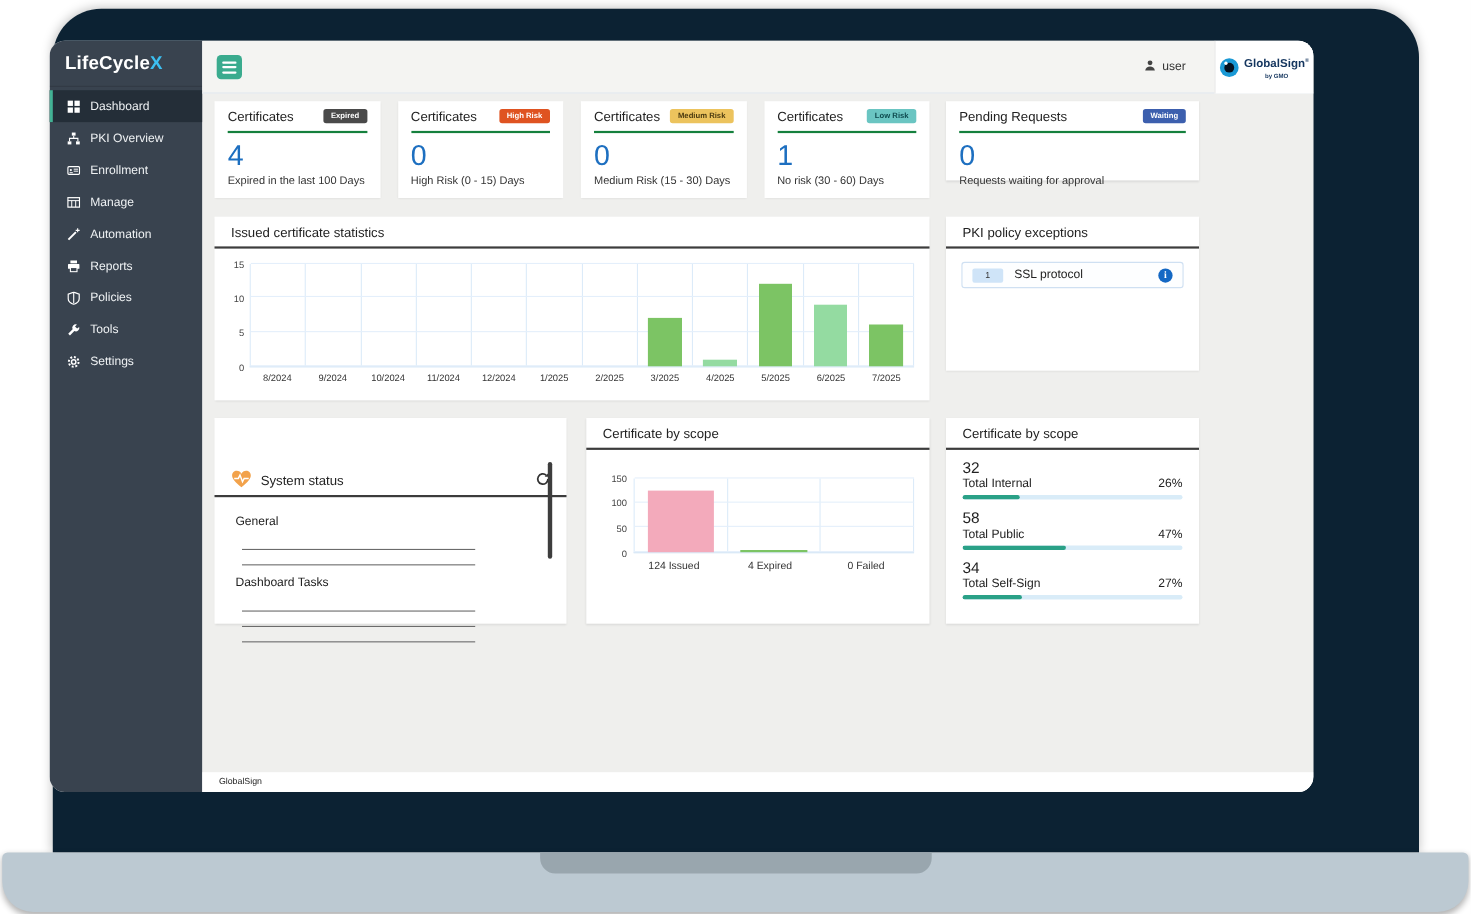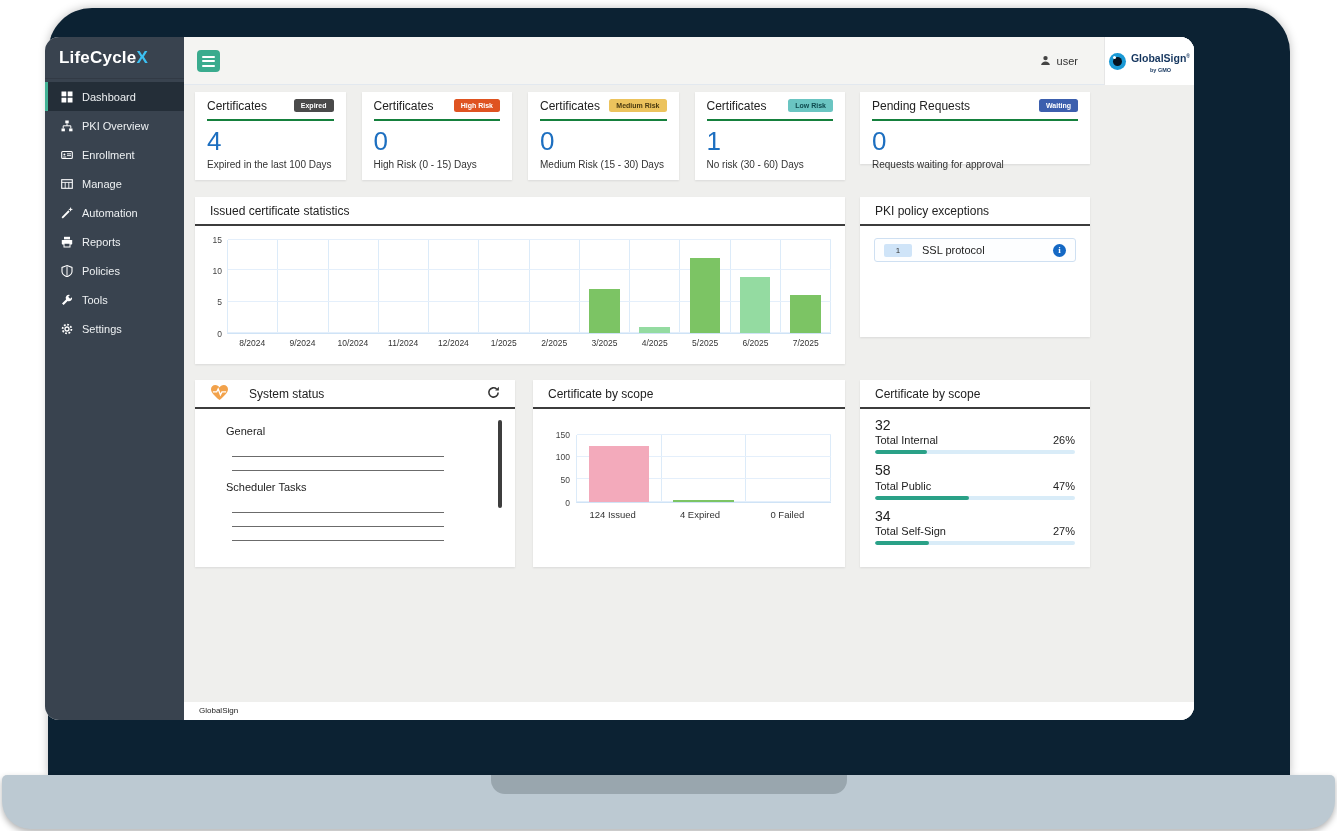--- a/index.html
+++ b/index.html
@@ -66,22 +66,22 @@
 
   
   .policy-panel{left:676px;top:111px;width:230px;height:140px;}
   .policy-row{margin:12px 14px;height:24px;border:1px solid #cfe0f2;border-radius:3px;display:flex;align-items:center;padding:0 9px;gap:10px;background:#fdfeff;cursor:pointer;}
   .policy-count{background:#cfe4f8;color:#333;font-size:8px;width:28px;text-align:center;border-radius:2px;padding:2px 0;}
   .policy-label{font-size:11px;color:#222;flex:1;}
   .info-icon{width:13px;height:13px;border-radius:50%;background:#1468c4;color:#fff;font-size:9px;font-weight:bold;display:flex;align-items:center;justify-content:center;font-family:"Liberation Serif",serif;cursor:pointer;}
 
   
   .status-panel{left:11px;top:294px;width:320px;height:187px;}
-  .status-head{gap:20px;}
-  .status-body{position:relative;padding:12px 0 0 31px;}
+  .status-head{gap:8px;margin-top:43px;}
+  .status-body{position:relative;padding:12px 0 0 19px;}
   .status-section-label{font-size:11px;color:#222;margin:4px 0 6px 0;}
   .ph-line{width:212px;height:14px;border-bottom:1px solid #6b6b6b;margin-left:6px;}
   .scrollbar{position:absolute;right:13px;top:40px;width:4px;height:88px;background:#3d3d3d;border-radius:2px;cursor:pointer;}
 
   
   .scope-panel{left:349px;top:294px;width:312px;height:187px;}
   .scope-panel .chart-wrap{margin:26px 14px 0 16px;}
   .scope-panel .yax{width:24px;}
   .scope-panel .plot{margin-left:27px;}
   .scope-panel .xlabel{font-size:9.5px;margin-top:2px;}
@@ -343,21 +343,21 @@
                   <path d="M12 7a5 5 0 1 1-1.6-3.7" fill="none" stroke="#333" stroke-width="1.7"></path>
                   <path d="M12.8 0.8v4h-4z" fill="#333"></path>
                 </svg>
             </span>
           </div>
           <div class="status-body" id="status-body">
               <div class="status-section-label">General</div>
               <div class="ph-line"></div>
               <div class="ph-line"></div>
               <div style="height: 6px;"></div>
-              <div class="status-section-label">Scheduler Tasks</div>
+              <div class="status-section-label">Dashboard Tasks</div>
               <div class="ph-line"></div>
               <div class="ph-line"></div>
               <div class="ph-line"></div>
             </div>
           <div class="scrollbar"></div>
         </div>
 
         <div class="panel scope-panel">
           <div class="panel-head">Certificate by scope</div>
           <div class="chart-wrap">

